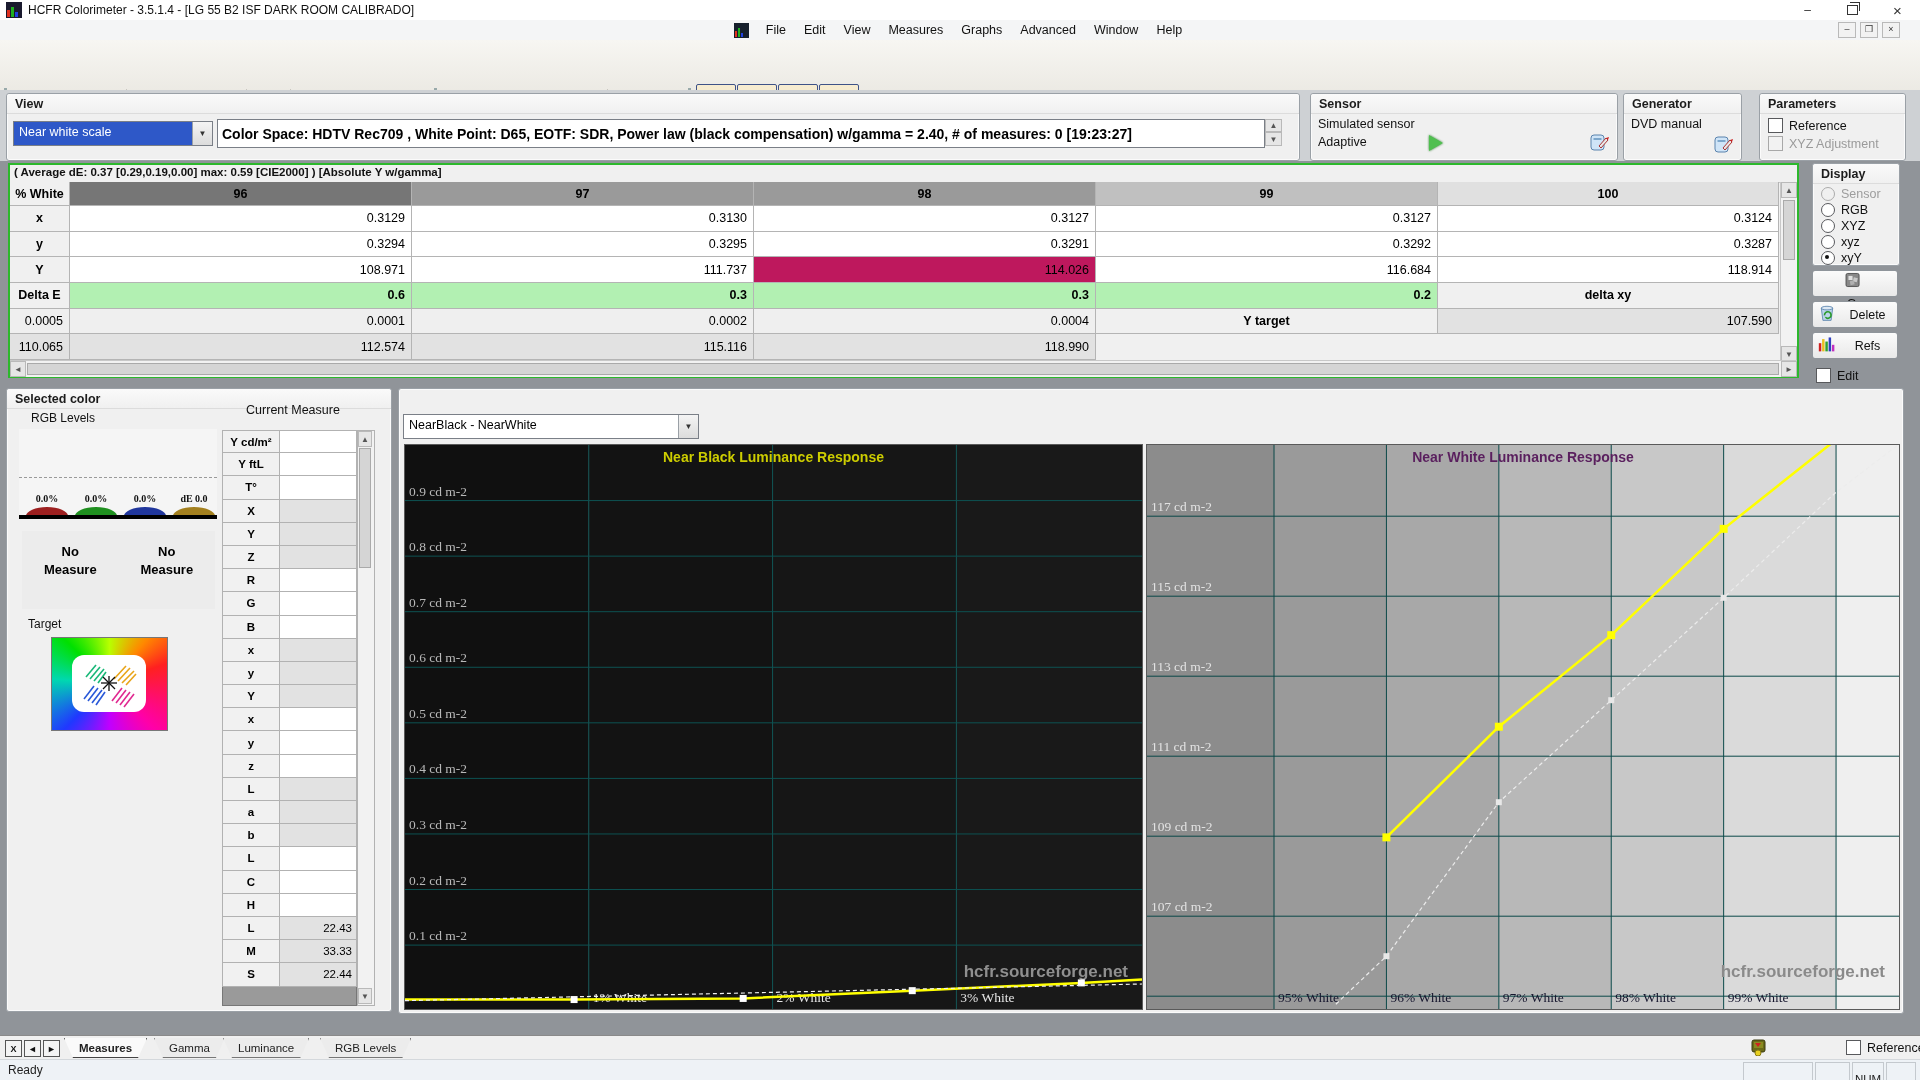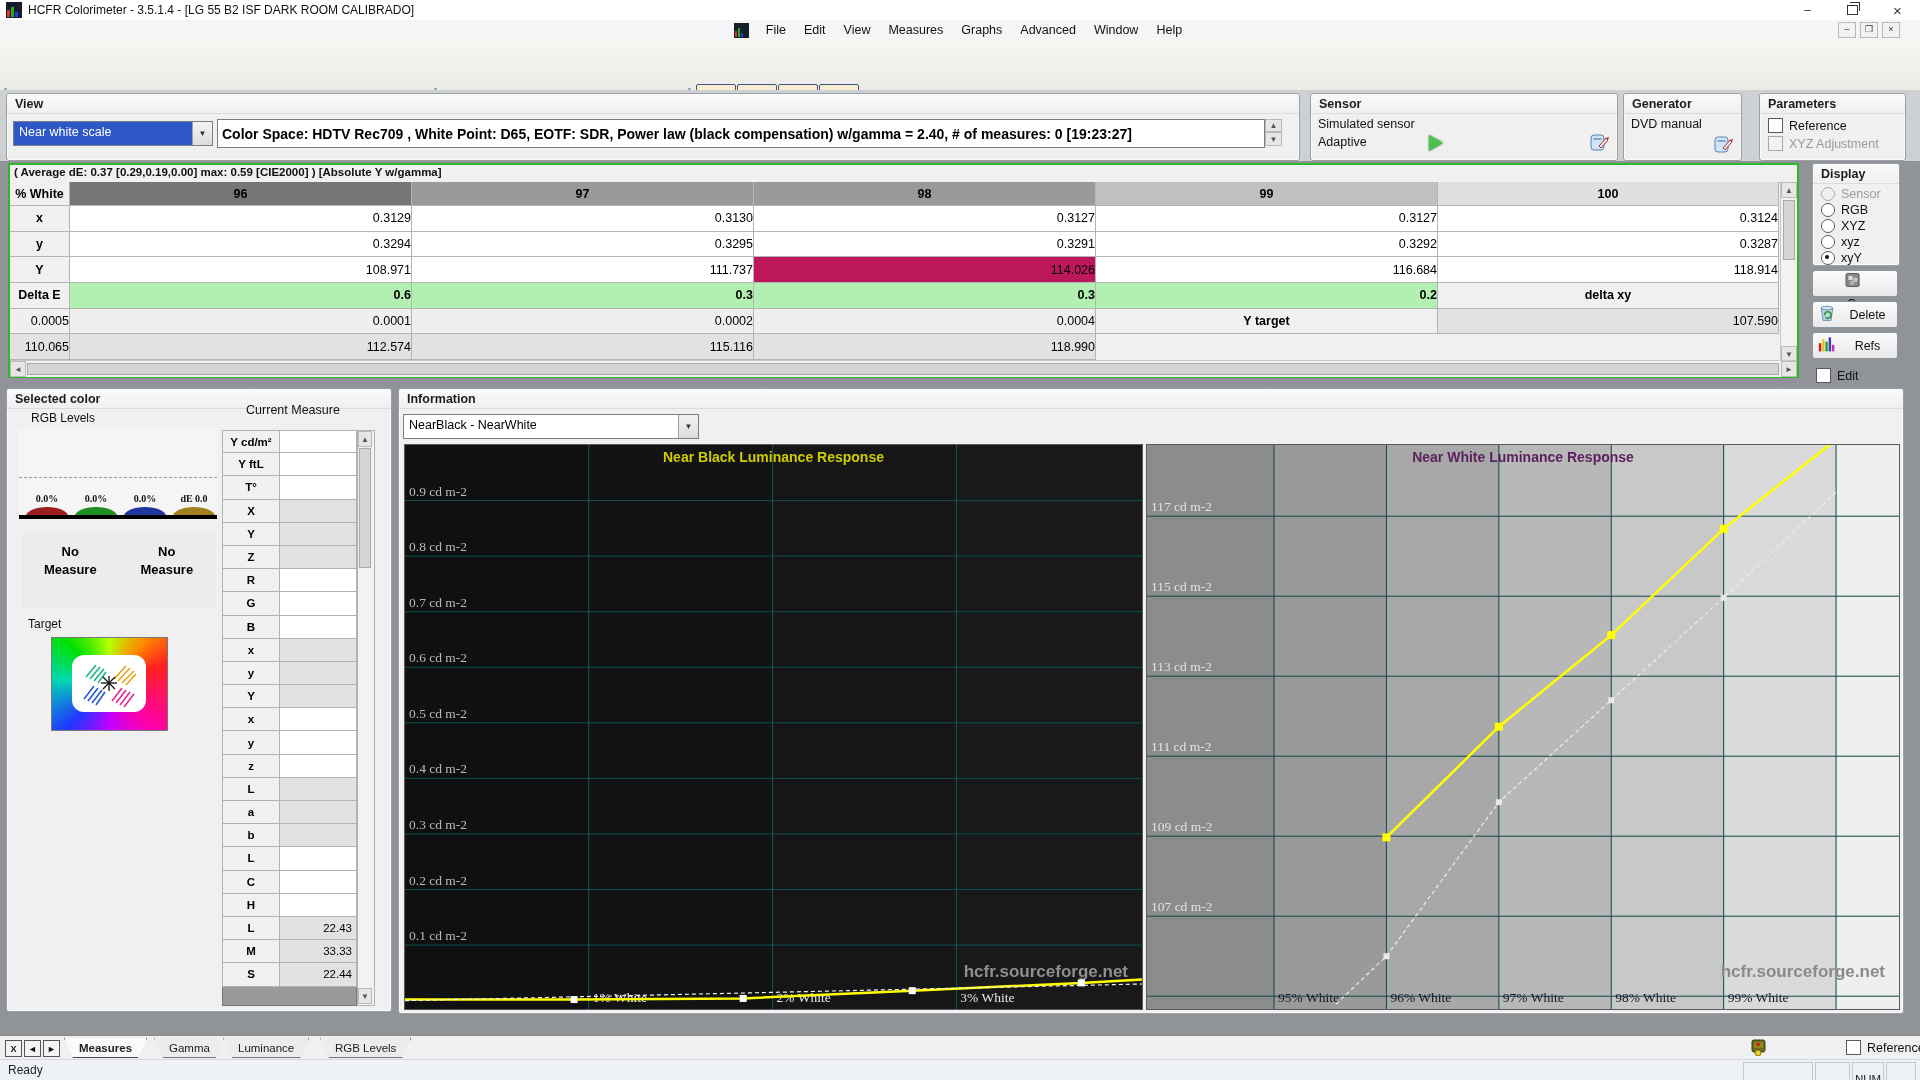--- a/index.html
+++ b/index.html
@@ -45,21 +45,21 @@
   .radio.checked .rb::after{content:"";position:absolute;left:3px;top:3px;width:4px;height:4px;border-radius:50%;background:#111;}
   .radio.disabled{color:#9d9d9d;}
   .radio.disabled .rb{border-color:#ababab;background:#f0f0f0;}
   
   #mtable{left:8px;top:163px;width:1791px;height:215px;border:2px solid #2cb82c;background:#f0f0f0;box-sizing:border-box;}
   #mtable-caption{height:15px;font-size:11.5px;font-weight:bold;color:#111;padding:1px 4px;background:#f0f0f0;border-bottom:1px solid #c6c6c6;white-space:nowrap;}
   #mgrid{position:absolute;left:0;top:17px;display:grid;}
   .mcell{border-right:1px solid #b4b4b4;border-bottom:1px solid #b4b4b4;font-size:12.5px;display:flex;align-items:center;box-sizing:border-box;}
   .mcell.hdr{justify-content:center;font-weight:bold;color:#000;}
   .mcell.lbl{justify-content:center;font-weight:bold;background:#f0f0f0;}
-  .mcell.val{justify-content:flex-end;}
+  .mcell.val{justify-content:flex-end;padding-right:6px;}
   .vscroll{position:absolute;width:16px;background:#f2f2f2;border-left:1px solid #c8c8c8;}
   .hscroll{position:absolute;height:16px;background:#f2f2f2;border-top:1px solid #c8c8c8;}
   .sbtn{position:absolute;width:16px;height:16px;background:#e6e6e6;border:1px solid #b9b9b9;box-sizing:border-box;font-size:8px;color:#555;display:flex;align-items:center;justify-content:center;}
   .sthumb{position:absolute;background:#d5d5d5;border:1px solid #aaa;box-sizing:border-box;}
   
   .side-btn{position:absolute;left:1812px;width:86px;height:27px;background:linear-gradient(#fbfbfb,#e9e9e9);border:1px solid #8f959b;border-radius:3px;display:flex;align-items:center;gap:5px;font-size:12.5px;color:#111;padding:0 4px;box-sizing:border-box;}
   .side-btn svg{width:20px;height:18px;}
   
   .mini-lbl{position:absolute;font-size:12px;color:#111;}
   #rgb-box{left:12px;top:428px;width:198px;height:90px;background:#f5f5f5;}
@@ -695,21 +695,20 @@
       </div>
       <div style="height: 18px; background: rgb(154, 154, 154); border-right: 1px solid rgb(119, 119, 119); border-bottom: 1px solid rgb(119, 119, 119); border-left: 1px solid rgb(119, 119, 119); border-image: initial; border-top: none;"></div>
     </div>
   <div class="vscroll" style="left:357px;top:430px;height:574px;border:1px solid #b2b2b2;">
     <div class="sbtn" style="left:0;top:0;width:14px;">▲</div>
     <div class="sbtn" style="left:0;top:557px;width:14px;">▼</div>
     <div class="sthumb" style="left:1px;top:17px;width:12px;height:120px;"></div>
   </div>
 
   <div class="panel" style="left:398px;top:388px;width:1504px;height:624px;">
-    <div class="panel-title">Information</div>
     <div class="dd" style="left:4px;top:25px;width:294px;">
       <span class="dd-val">NearBlack - NearWhite</span>
       <span class="dd-btn">▼</span>
     </div>
   </div>
   <div id="chart-near-black" class="chart" style="left:404px;top:444px;width:737px;height:564px;"><svg width="737" height="564">
         <rect x="0" y="0" width="183.79052369077309" height="564" fill="#101010"></rect>
         <rect x="183.79052369077309" y="0" width="183.79052369077309" height="564" fill="#131313"></rect>
         <rect x="367.58104738154617" y="0" width="183.790523690773" height="564" fill="#161616"></rect>
         <rect x="551.3715710723192" y="0" width="185.62842892768083" height="564" fill="#191919"></rect>

